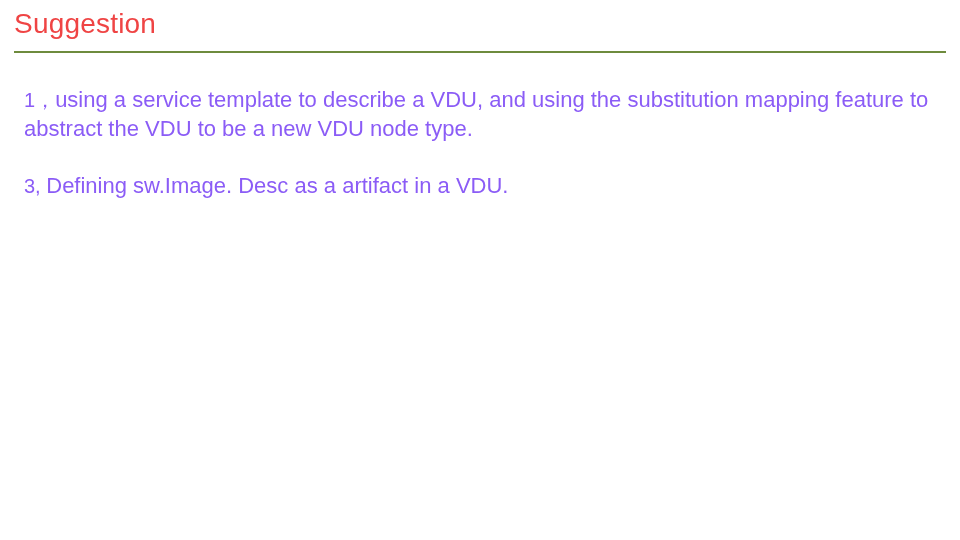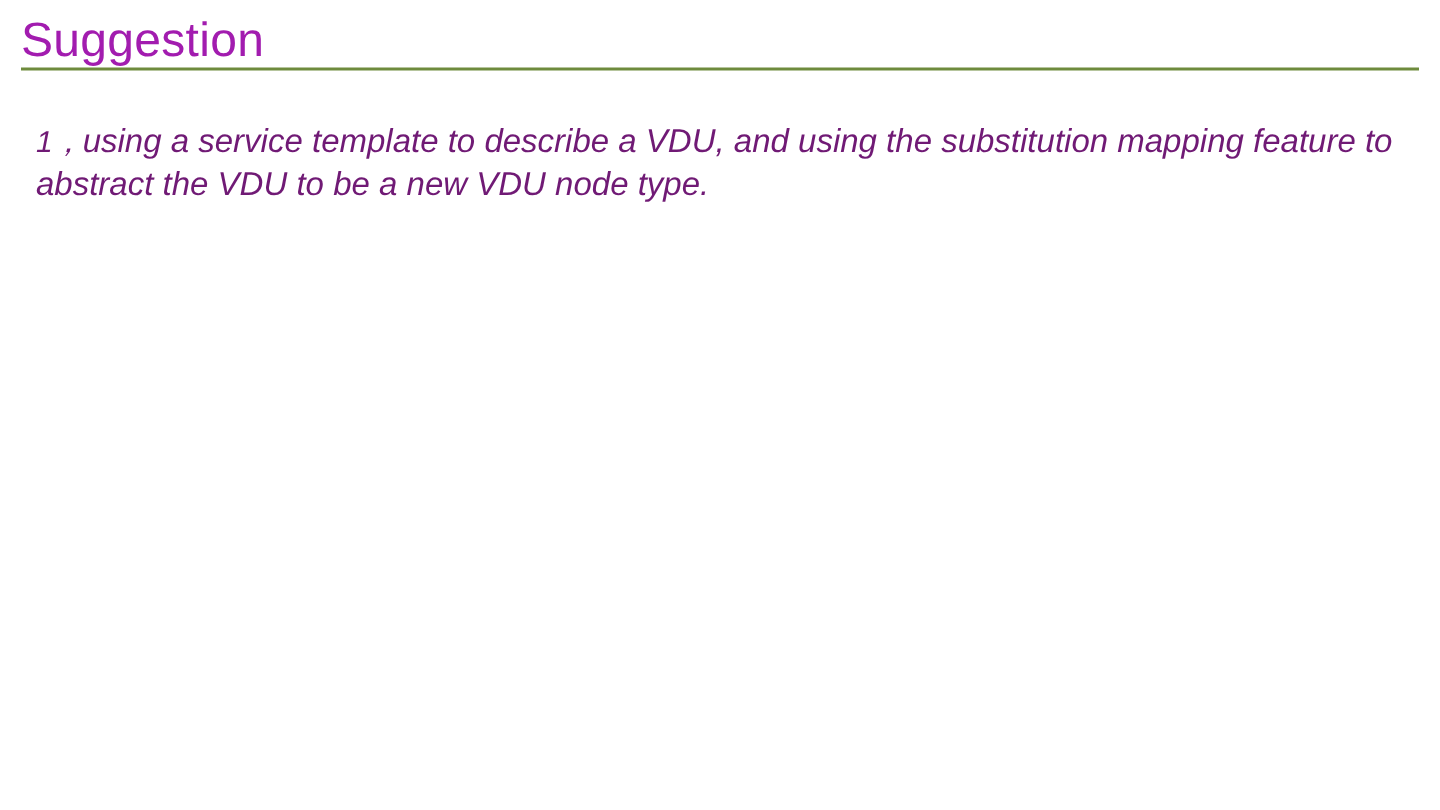--- a/index.html
+++ b/index.html
@@ -13,56 +13,58 @@
     overflow: hidden;
   }
   .slide {
     box-sizing: border-box;
     width: 960px;
     height: 540px;
     padding: 0;
     position: relative;
   }
   .title {
-    font-size: 32px;
-    color: #a21caf;
-    padding: 8px 0 0 14px;
+    font-size: 28px;
+    color: #ef4444;
+    padding: 8px 0 11px 14px;
     font-weight: 400;
     letter-spacing: 0.2px;
   }
   .rule {
     border: none;
     border-top: 2px solid #6e8b3d;
     margin: 0 14px 0 14px;
   }
   .body {
     padding: 32px 24px 0 24px;
   }
   .para {
     font-size: 22px;
     line-height: 1.32;
     margin: 0 0 28px 0;
-    color: #701a75;
-    font-style: italic;
+    color: #8b5cf6;
   }
   .num {
     font-size: 20px;
   }
 </style>
 </head>
 <body>
 
 <div class="slide">
 
   <div class="title">Suggestion</div>
   <hr class="rule">
 
   <div class="body">
 
     <p class="para">
       <span class="num">1，</span><span>using a service template to describe a VDU, and using the substitution mapping feature to abstract the VDU to be a new VDU node type.</span>
     </p>
 
 
+    <p class="para">
+      <span class="num">3,  </span><span>Defining sw.Image. Desc as a artifact in a VDU.</span>
+    </p>
 
   </div>
 
 </div>
 
 </body></html>

